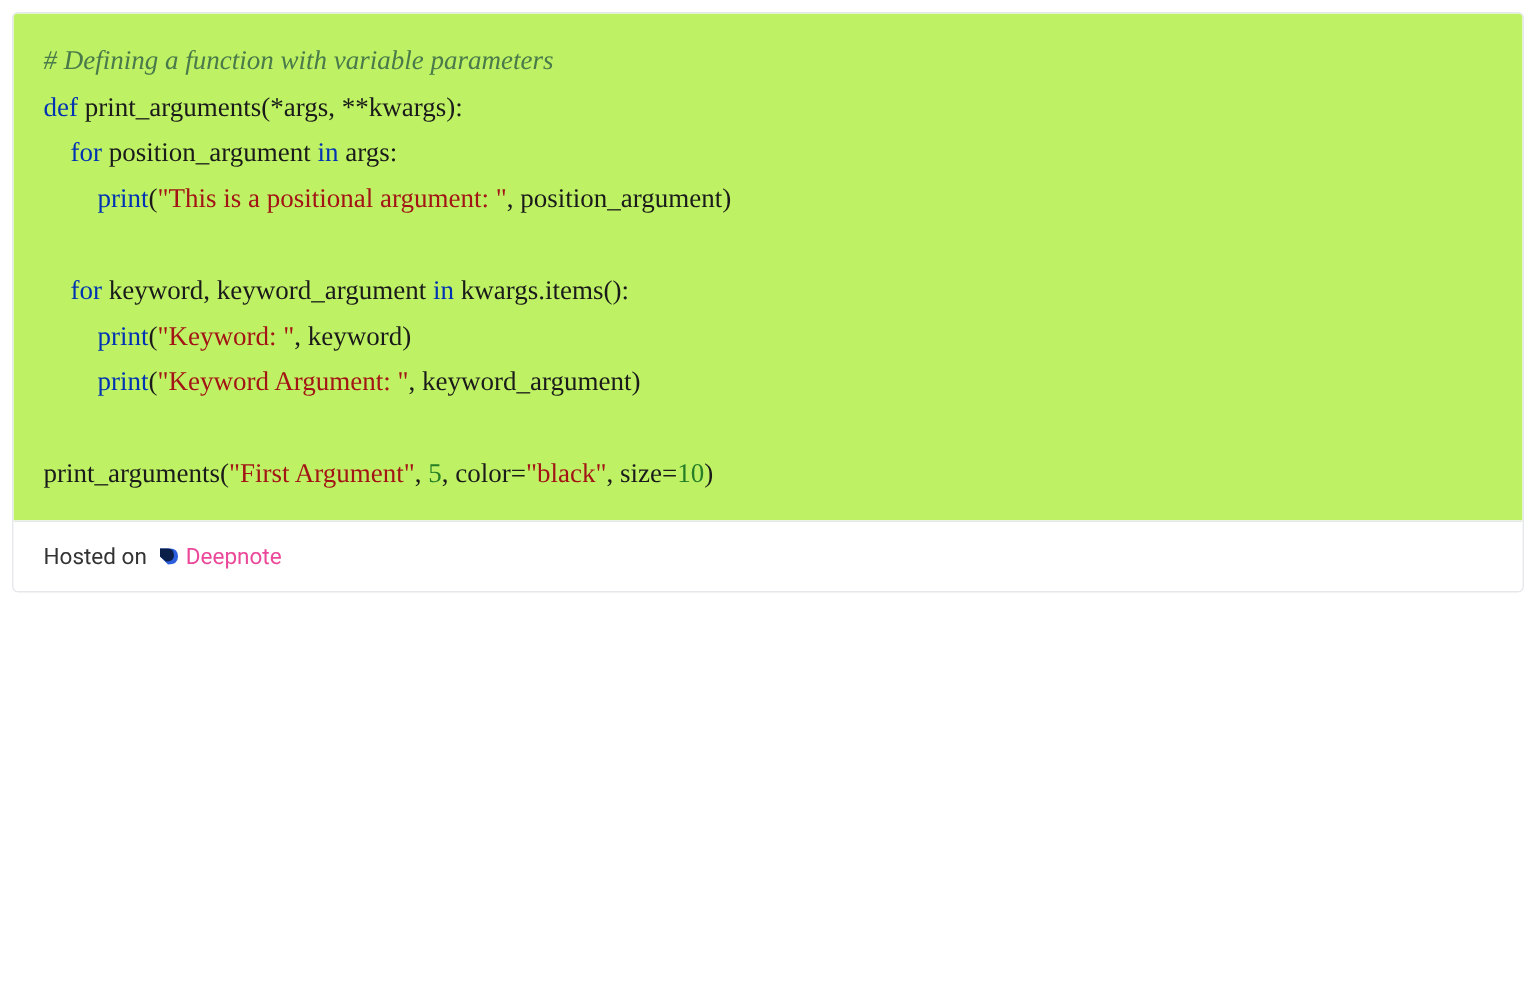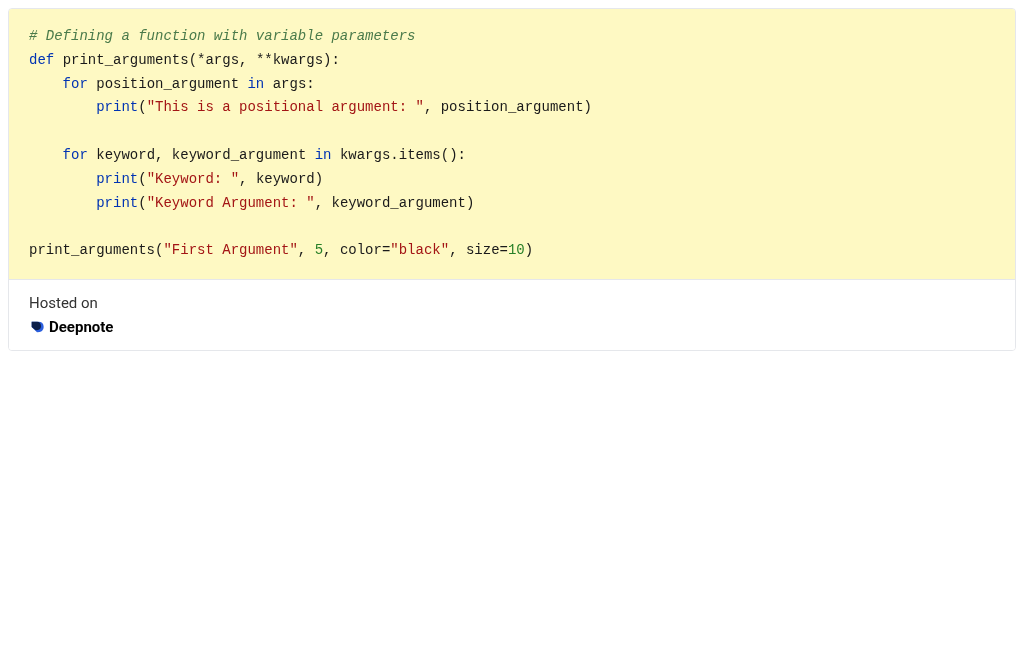--- a/index.html
+++ b/index.html
@@ -12,24 +12,24 @@
       background: #fff;
       padding: 8px;
     }
     .notebook-container {
       border: 1px solid #e5e7eb;
       border-radius: 4px;
       overflow: hidden;
       max-width: 1024px;
     }
     .code-cell {
-      background: #fef9c3;
+      background: #bef264;
       padding: 16px 20px;
-      font-family: Liberation Mono, monospace;
-      font-size: 14px;
+      font-family: Liberation Serif, serif;
+      font-size: 18px;
       line-height: 1.7;
       white-space: pre;
       overflow-x: auto;
     }
     .output-cell {
       background: #fff;
       padding: 18px 20px 24px 20px;
       font-family: 'Menlo', 'Monaco', 'Consolas', monospace;
       font-size: 17px;
       line-height: 1.7;
@@ -38,35 +38,34 @@
       color: #1a1a1a;
     }
     .footer-cell {
       background: #fff;
       padding: 14px 20px;
       border-top: 1px solid #e5e7eb;
       font-size: 15px;
       color: #333;
       display: flex;
       gap: 6px;
-      flex-direction: column;
     }
     .deepnote-logo {
       display: inline-flex;
       align-items: center;
       gap: 4px;
     }
     .deepnote-icon {
       width: 16px;
       height: 16px;
       display: inline-block;
     }
     .deepnote-text {
-      font-weight: 700;
-      color: #000000;
+      font-weight: 400;
+      color: #ec4899;
     }
     
     .c-comment { color: #4a7a4a; font-style: italic; }
     .c-keyword { color: #0033b3; }
     .c-funcname { color: #1a1a1a; }
     .c-builtin { color: #0033b3; }
     .c-string { color: #a31515; }
     .c-number { color: #267f26; }
     .c-param { color: #1a1a1a; }
     .c-op { color: #1a1a1a; }

